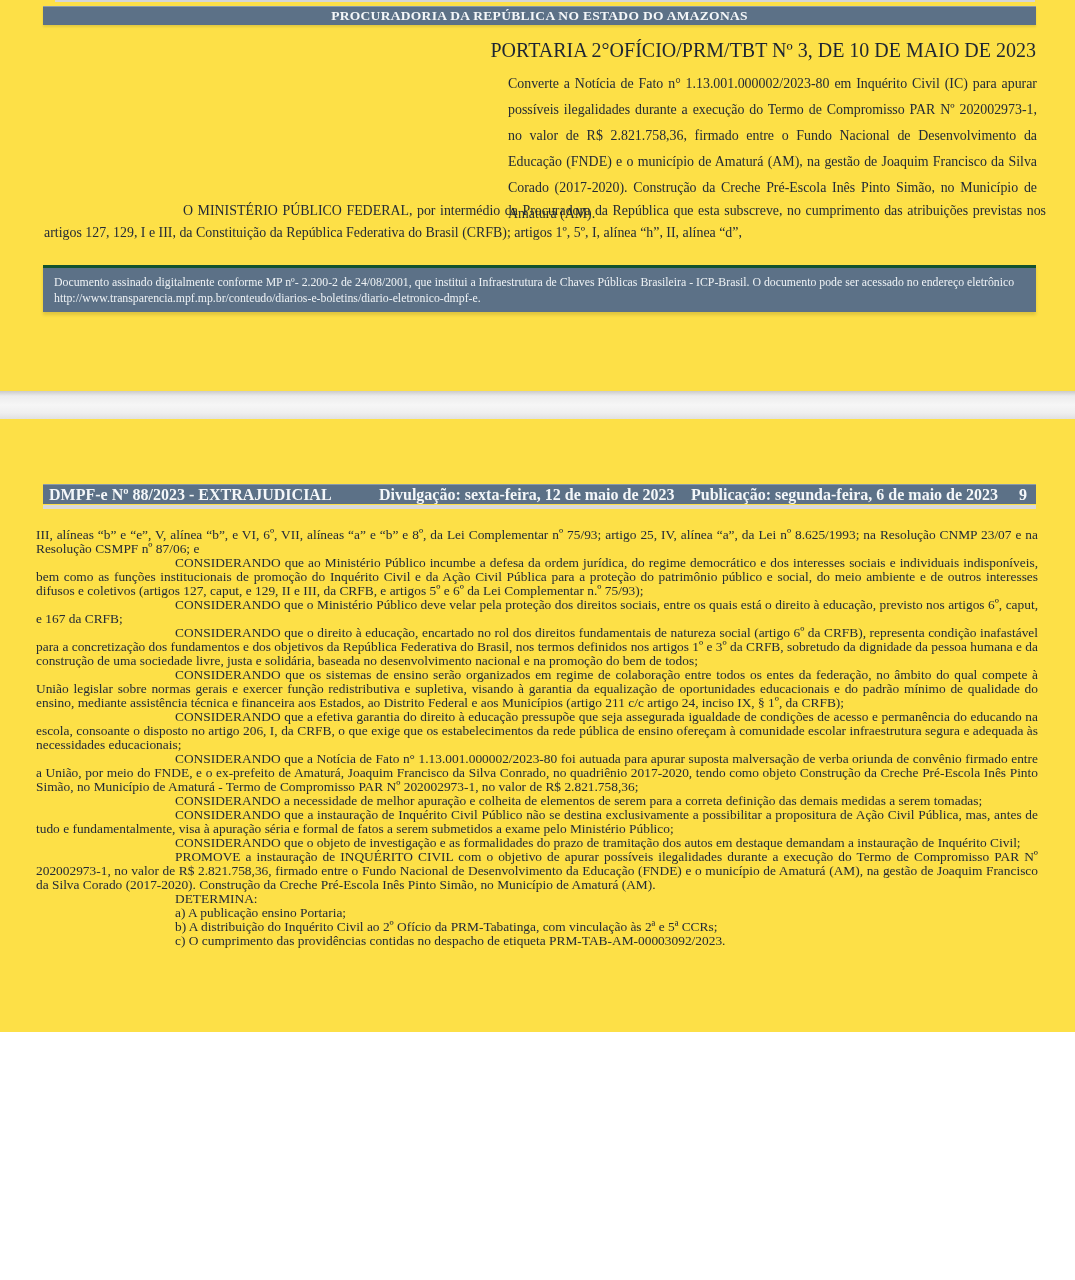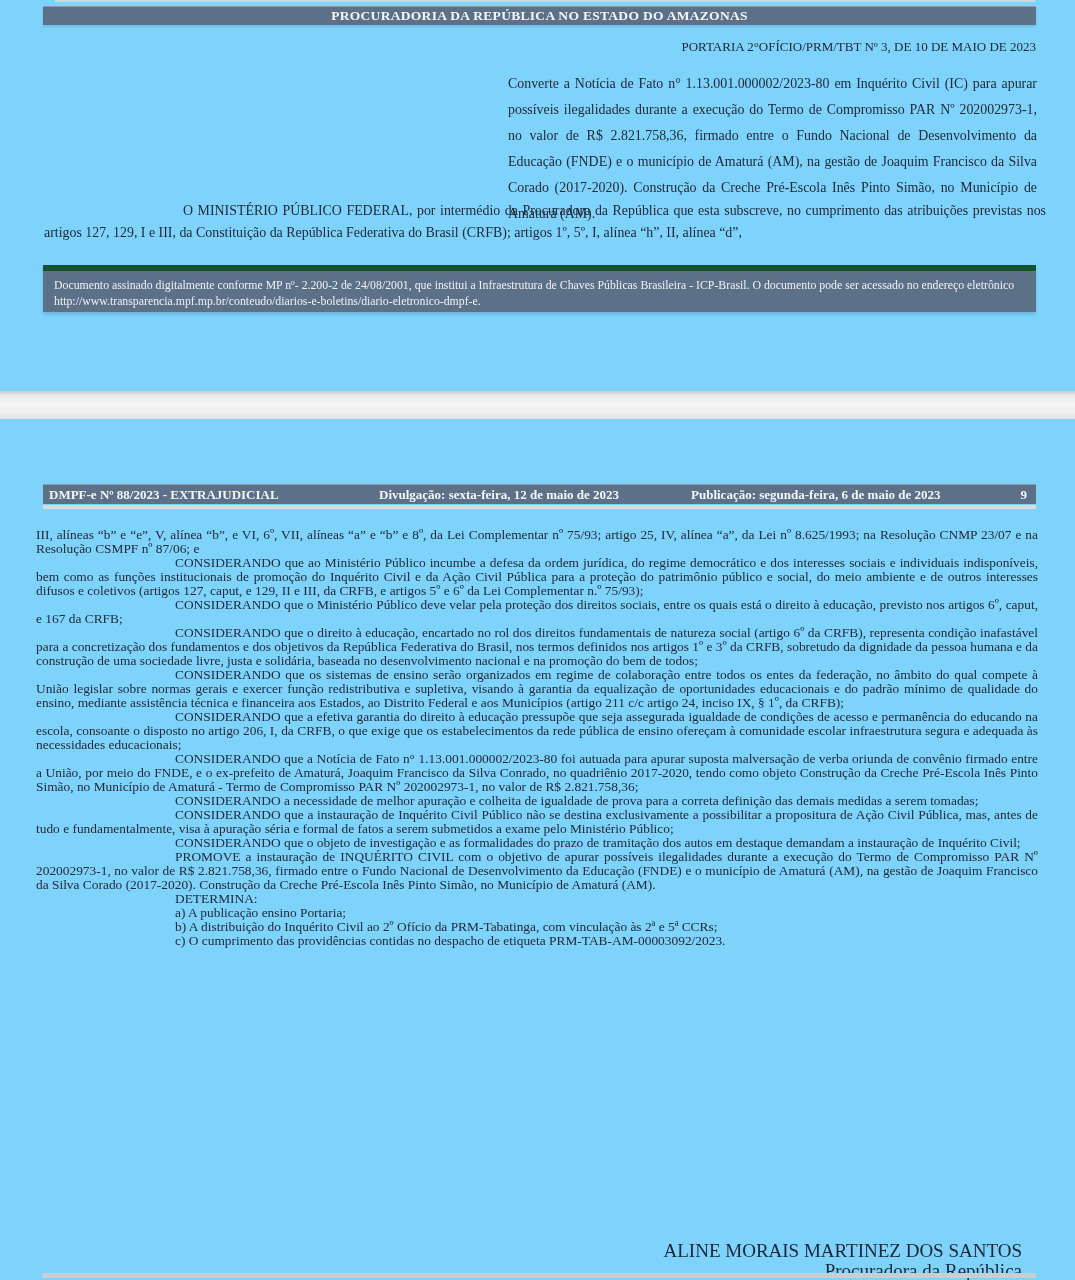--- a/index.html
+++ b/index.html
@@ -1,40 +1,40 @@
 <!DOCTYPE html>
 <html lang="pt"><head>
 <meta charset="utf-8">
 <style>
   html,body{margin:0;padding:0;background:#ffffff;}
   .canvas{
-    position:relative;width:1075px;height:1280px;background:#7dd3fc;overflow:hidden;
+    position:relative;width:1075px;height:1032px;background:#fde047;overflow:hidden;
     font-family:"Liberation Serif","DejaVu Serif",serif;color:#232a36;
   }
   .top-edge{position:absolute;left:55px;top:0;width:980px;height:2px;background:#d6d6d6;}
   .bar{
     position:absolute;left:43px;width:993px;background:#5c7187;color:#f4f7f9;
     font-weight:bold;box-sizing:border-box;border-top:1px solid #8a9aa9;
   }
   .bar1{top:6px;height:19px;line-height:18px;text-align:center;font-size:13.5px;letter-spacing:.3px;
         box-shadow:0 2px 2px rgba(0,0,0,.10);}
-  .title{position:absolute;right:39px;top:39px;font-size:13px;color:#1d2533;white-space:nowrap;}
+  .title{position:absolute;right:39px;top:39px;font-size:20px;color:#1d2533;white-space:nowrap;}
   .summary{position:absolute;left:508px;width:529px;top:71px;font-size:13.9px;line-height:26px;text-align:justify;}
   .lead{position:absolute;left:44px;width:1002px;top:200px;font-size:13.9px;line-height:21.5px;
         text-align:justify;text-indent:139px;}
   .notice{
     position:absolute;left:43px;top:265px;width:993px;height:47px;background:#5c7187;color:#eef2f5;
     font-size:11.8px;line-height:15.8px;padding:7px 11px;box-sizing:border-box;
-    border-top:6px solid #14532d;box-shadow:0 3px 3px rgba(0,0,0,.12);
+    border-top:3px solid #14532d;box-shadow:0 3px 3px rgba(0,0,0,.12);
   }
   .page-gap{
     position:absolute;left:0;top:391px;width:1075px;height:28px;
     background:linear-gradient(180deg,#cbcbcb 0,#ececec 18%,#f6f6f6 50%,#efefef 78%,#e1e1e1 100%);
   }
-  .bar2{top:484px;height:20px;font-size:13px;line-height:19px;display:flex;align-items:center;}
+  .bar2{top:484px;height:20px;font-size:16px;line-height:19px;display:flex;align-items:center;}
   .bar2 .ed{padding-left:6px;width:330px;}
   .bar2 .div{width:312px;}
   .bar2 .pub{flex:1;}
   .bar2 .num{padding-right:9px;}
   .bar2-shadow{position:absolute;left:43px;top:505px;width:993px;height:4px;background:#dadada;}
   .body2{position:absolute;left:36px;width:1002px;top:528px;font-size:13.4px;line-height:14px;text-align:justify;}
   .body2 p{margin:0;text-indent:139px;}
   .body2 p.no-indent{text-indent:0;}
   .sig{position:absolute;right:53px;top:1241px;text-align:right;font-size:19px;line-height:19.5px;color:#1d2533;}
   .bottom-strip{position:absolute;left:43px;top:1273px;width:993px;height:5px;background:#c9ced2;}
@@ -69,21 +69,21 @@
   <div class="bar2-shadow"></div>
 
   <div class="body2">
     <p class="no-indent">III, alíneas “b” e “e”, V, alínea “b”, e VI, 6º, VII, alíneas “a” e “b” e 8º, da Lei Complementar nº 75/93; artigo 25, IV, alínea “a”, da Lei nº 8.625/1993; na Resolução CNMP 23/07 e na Resolução CSMPF nº 87/06; e</p>
     <p>CONSIDERANDO que ao Ministério Público incumbe a defesa da ordem jurídica, do regime democrático e dos interesses sociais e individuais indisponíveis, bem como as funções institucionais de promoção do Inquérito Civil e da Ação Civil Pública para a proteção do patrimônio público e social, do meio ambiente e de outros interesses difusos e coletivos (artigos 127, caput, e 129, II e III, da CRFB, e artigos 5º e 6º da Lei Complementar n.º 75/93);</p>
     <p>CONSIDERANDO que o Ministério Público deve velar pela proteção dos direitos sociais, entre os quais está o direito à educação, previsto nos artigos 6º, caput, e 167 da CRFB;</p>
     <p>CONSIDERANDO que o direito à educação, encartado no rol dos direitos fundamentais de natureza social (artigo 6º da CRFB), representa condição inafastável para a concretização dos fundamentos e dos objetivos da República Federativa do Brasil, nos termos definidos nos artigos 1º e 3º da CRFB, sobretudo da dignidade da pessoa humana e da construção de uma sociedade livre, justa e solidária, baseada no desenvolvimento nacional e na promoção do bem de todos;</p>
     <p>CONSIDERANDO que os sistemas de ensino serão organizados em regime de colaboração entre todos os entes da federação, no âmbito do qual compete à União legislar sobre normas gerais e exercer função redistributiva e supletiva, visando à garantia da equalização de oportunidades educacionais e do padrão mínimo de qualidade do ensino, mediante assistência técnica e financeira aos Estados, ao Distrito Federal e aos Municípios (artigo 211 c/c artigo 24, inciso IX, § 1º, da CRFB);</p>
     <p>CONSIDERANDO que a efetiva garantia do direito à educação pressupõe que seja assegurada igualdade de condições de acesso e permanência do educando na escola, consoante o disposto no artigo 206, I, da CRFB, o que exige que os estabelecimentos da rede pública de ensino ofereçam à comunidade escolar infraestrutura segura e adequada às necessidades educacionais;</p>
     <p>CONSIDERANDO que a Notícia de Fato n° 1.13.001.000002/2023-80 foi autuada para apurar suposta malversação de verba oriunda de convênio firmado entre a União, por meio do FNDE, e o ex-prefeito de Amaturá, Joaquim Francisco da Silva Conrado, no quadriênio 2017-2020, tendo como objeto Construção da Creche Pré-Escola Inês Pinto Simão, no Município de Amaturá - Termo de Compromisso PAR Nº 202002973-1, no valor de R$ 2.821.758,36;</p>
-    <p>CONSIDERANDO a necessidade de melhor apuração e colheita de igualdade de prova para a correta definição das demais medidas a serem tomadas;</p>
+    <p>CONSIDERANDO a necessidade de melhor apuração e colheita de elementos de serem para a correta definição das demais medidas a serem tomadas;</p>
     <p>CONSIDERANDO que a instauração de Inquérito Civil Público não se destina exclusivamente a possibilitar a propositura de Ação Civil Pública, mas, antes de tudo e fundamentalmente, visa à apuração séria e formal de fatos a serem submetidos a exame pelo Ministério Público;</p>
     <p>CONSIDERANDO que o objeto de investigação e as formalidades do prazo de tramitação dos autos em destaque demandam a instauração de Inquérito Civil;</p>
     <p>PROMOVE a instauração de INQUÉRITO CIVIL com o objetivo de apurar possíveis ilegalidades durante a execução do Termo de Compromisso PAR Nº 202002973-1, no valor de R$ 2.821.758,36, firmado entre o Fundo Nacional de Desenvolvimento da Educação (FNDE) e o município de Amaturá (AM), na gestão de Joaquim Francisco da Silva Corado (2017-2020). Construção da Creche Pré-Escola Inês Pinto Simão, no Município de Amaturá (AM).</p>
     <p>DETERMINA:</p>
     <p>a) A publicação ensino Portaria;</p>
     <p>b) A distribuição do Inquérito Civil ao 2º Ofício da PRM-Tabatinga, com vinculação às 2ª e 5ª CCRs;</p>
     <p>c) O cumprimento das providências contidas no despacho de etiqueta PRM-TAB-AM-00003092/2023.</p>
   </div>
 
   <div class="sig">

